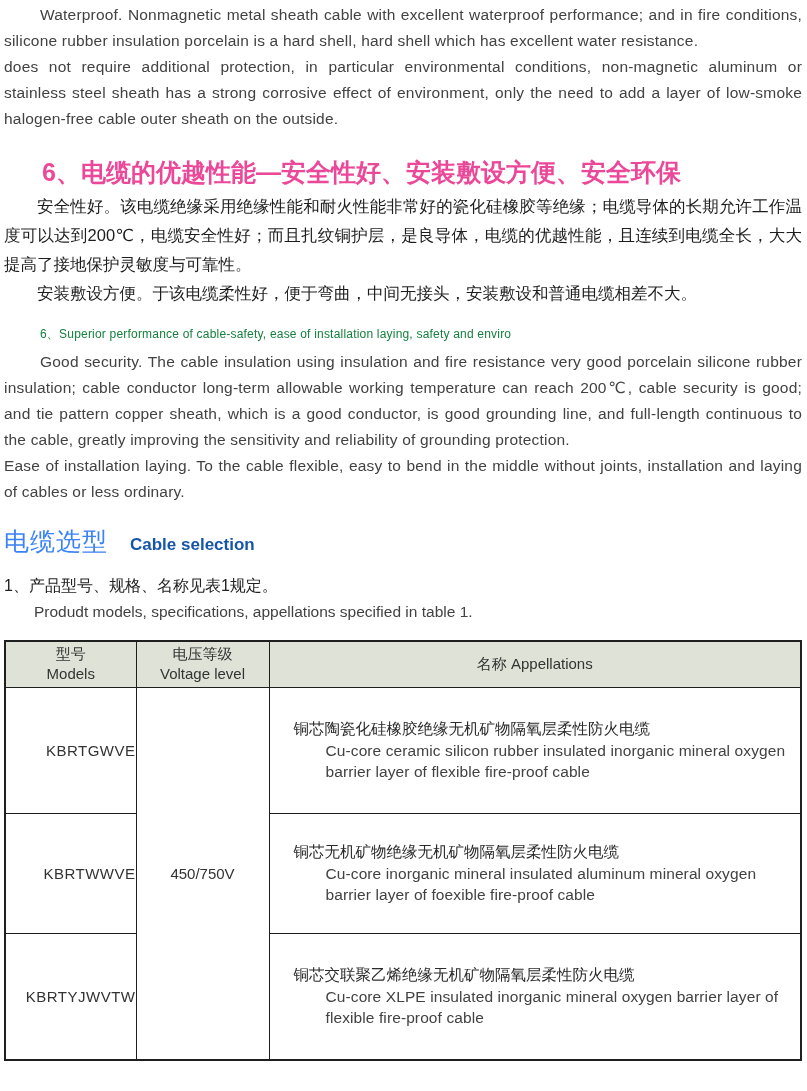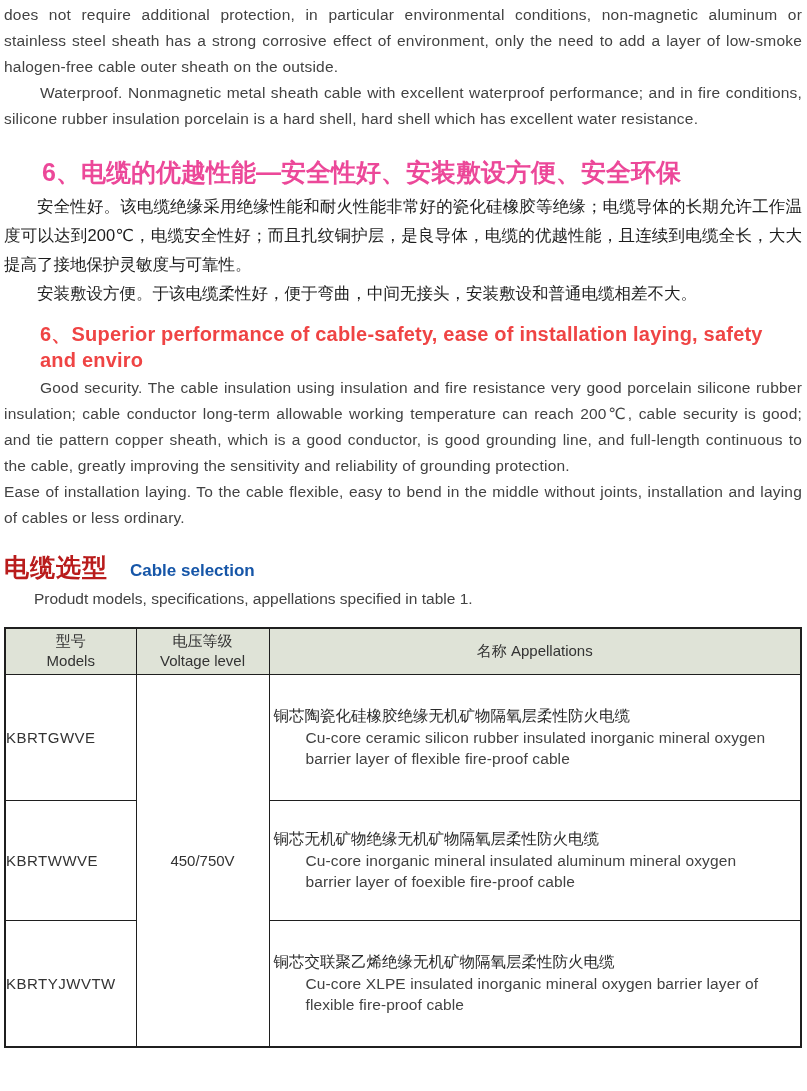--- a/index.html
+++ b/index.html
@@ -37,38 +37,38 @@
     font-size: 16.5px;
     line-height: 29px;
     color: #1d1d1d;
     text-align: justify;
   }
   .p-cn.indent { text-indent: 33px; }
 
   
   .h-en {
     margin: 13px 0 2px 36px;
-    font-size: 20px;
+    font-size: 12px;
     line-height: 26px;
-    font-weight: bold;
-    color: #ef4444;
+    font-weight: normal;
+    color: #15803d;
     letter-spacing: 0.2px;
   }
   .h-en .l2 { margin-left: 25px; display: inline-block; }
 
   
   .sel-heading {
     margin: 20px 0 0 0;
     display: flex;
     align-items: baseline;
   }
   .sel-cn {
     font-size: 25px;
-    font-weight: bold;
-    color: #b91c1c;
+    font-weight: normal;
+    color: #3b82f6;
     letter-spacing: 1px;
   }
   .sel-en {
     font-size: 17px;
     font-weight: bold;
     color: #1656a8;
     margin-left: 22px;
   }
   .item-cn {
     margin-top: 17px;
@@ -98,35 +98,35 @@
     background: #dfe3d7;
     font-weight: normal;
     font-size: 15px;
     line-height: 20px;
     color: #333333;
     height: 46px;
     text-align: center;
     vertical-align: middle;
   }
   td.model {
-    text-align: left;
+    text-align: right;
     vertical-align: middle;
     font-size: 15px;
     color: #333333;
     letter-spacing: 0.5px;
   }
   td.voltage {
     text-align: center;
     vertical-align: middle;
     font-size: 15px;
     color: #333333;
   }
   td.name {
     vertical-align: middle;
-    padding: 10px 14px 10px 4px;
+    padding: 10px 14px 10px 24px;
   }
   .name-cn {
     font-size: 15.5px;
     color: #2a2a2a;
     line-height: 22px;
   }
   .name-en {
     font-size: 15.5px;
     color: #424242;
     line-height: 21px;
@@ -135,35 +135,36 @@
   }
   tr.r1 { height: 126px; }
   tr.r2 { height: 120px; }
   tr.r3 { height: 127px; }
 </style>
 </head>
 <body>
 
 <div class="doc">
 
+  <p class="p-en indent">Waterproof. Nonmagnetic metal sheath cable with excellent waterproof performance; and in fire conditions, silicone rubber insulation porcelain is a hard shell, hard shell which has excellent water resistance.</p>
   <p class="p-en">does not require additional protection, in particular environmental conditions, non-magnetic aluminum or stainless steel sheath has a strong corrosive effect of environment, only the need to add a layer of low-smoke halogen-free cable outer sheath on the outside.</p>
-  <p class="p-en indent">Waterproof. Nonmagnetic metal sheath cable with excellent waterproof performance; and in fire conditions, silicone rubber insulation porcelain is a hard shell, hard shell which has excellent water resistance.</p>
 
   <h2 class="h-cn">6、电缆的优越性能—安全性好、安装敷设方便、安全环保</h2>
   <p class="p-cn indent">安全性好。该电缆绝缘采用绝缘性能和耐火性能非常好的瓷化硅橡胶等绝缘；电缆导体的长期允许工作温度可以达到200℃，电缆安全性好；而且扎纹铜护层，是良导体，电缆的优越性能，且连续到电缆全长，大大提高了接地保护灵敏度与可靠性。</p>
   <p class="p-cn indent">安装敷设方便。于该电缆柔性好，便于弯曲，中间无接头，安装敷设和普通电缆相差不大。</p>
 
   <h2 class="h-en"><span>6、</span><span>Superior performance of cable-safety, ease of installation laying, safety and enviro</span><br></h2>
   <p class="p-en indent">Good security. The cable insulation using insulation and fire resistance very good porcelain silicone rubber insulation; cable conductor long-term allowable working temperature can reach 200℃, cable security is good; and tie pattern copper sheath, which is a good conductor, is good grounding line, and full-length continuous to the cable, greatly improving the sensitivity and reliability of grounding protection.</p>
   <p class="p-en">Ease of installation laying. To the cable flexible, easy to bend in the middle without joints, installation and laying of cables or less ordinary.</p>
 
   <div class="sel-heading">
     <span class="sel-cn">电缆选型</span>
     <span class="sel-en">Cable selection</span>
   </div>
+  <p class="item-cn">1、产品型号、规格、名称见表1规定。</p>
   <p class="item-en">Produdt models, specifications, appellations specified in table 1.</p>
 
   <table class="spec">
     <colgroup>
       <col style="width:131px">
       <col style="width:133px">
       <col>
     </colgroup>
     <tbody>
       <tr>

